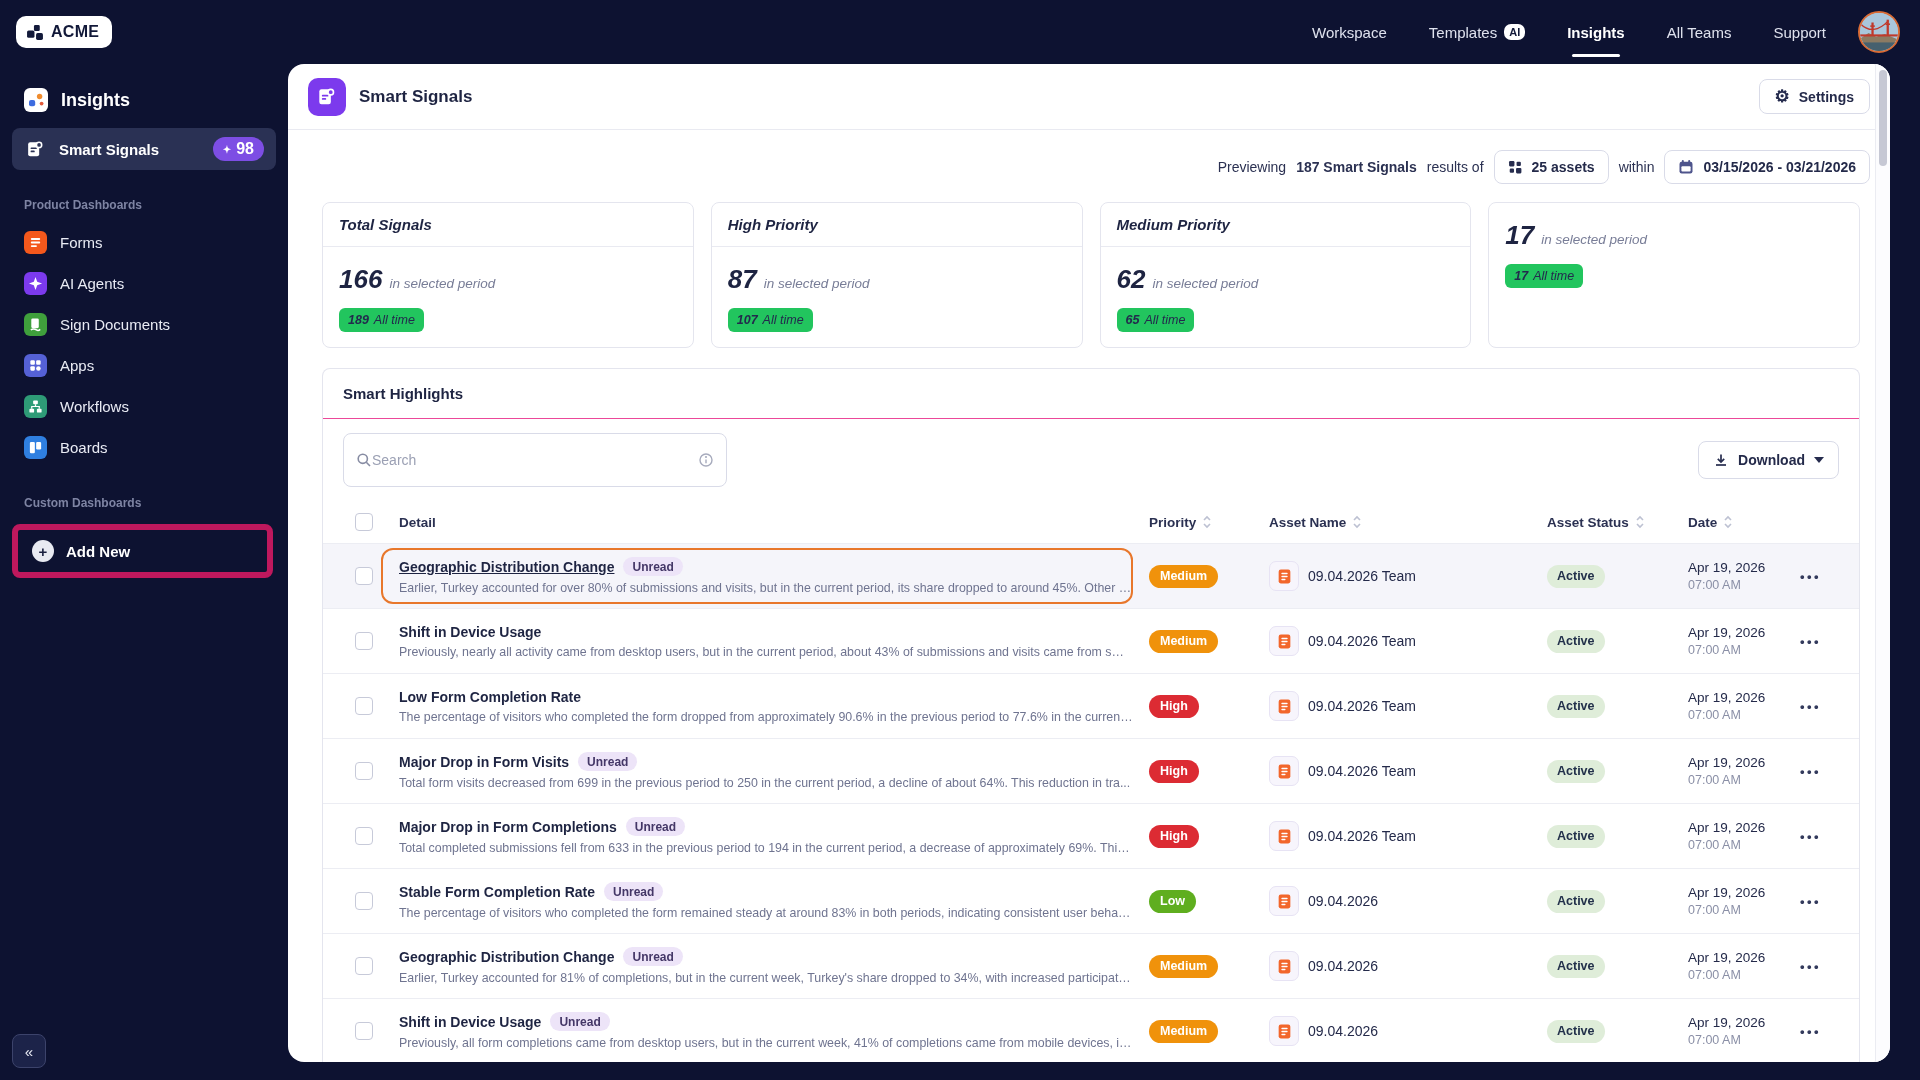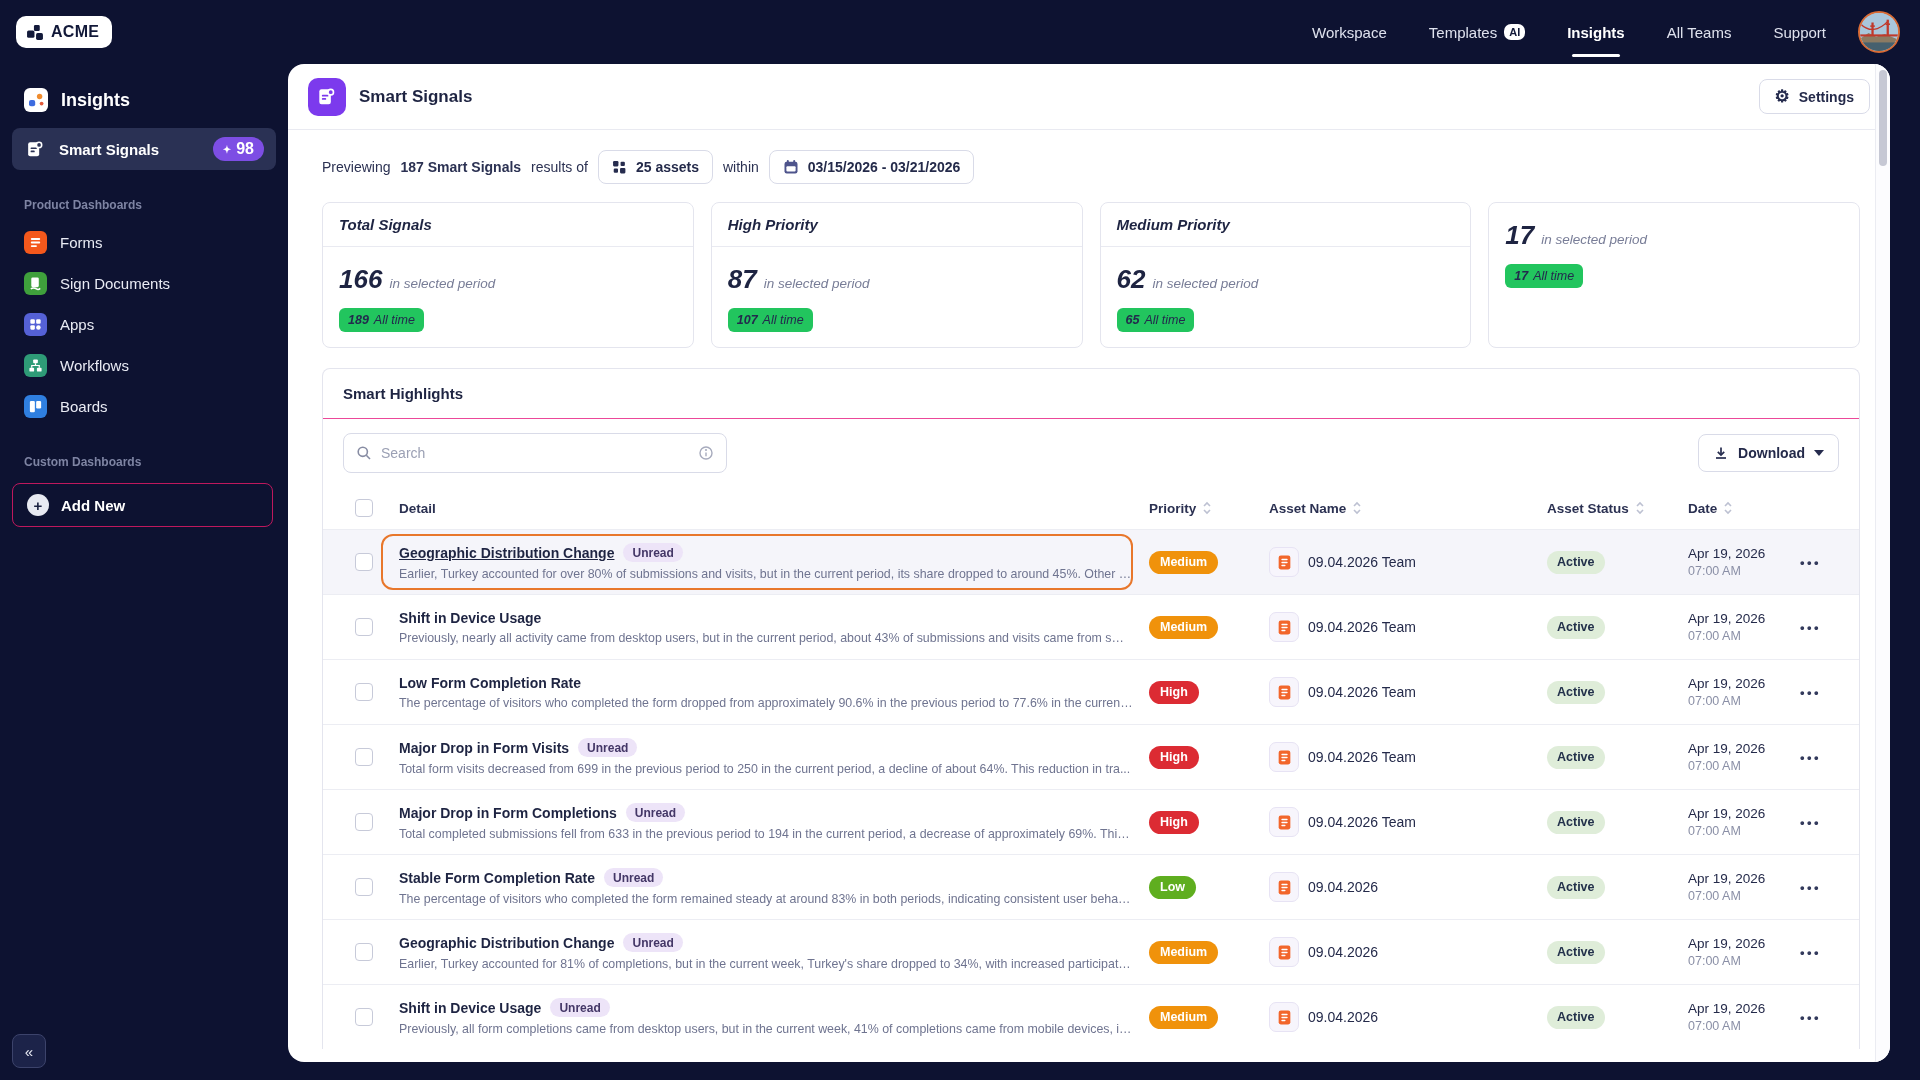--- a/index.html
+++ b/index.html
@@ -25,57 +25,57 @@
   
   .sidebar { width:288px; flex:none; position:relative; color:#fff; }
   .sb-title { margin:24px 24px 16px; display:flex; align-items:center; gap:13px; font-size:18px; font-weight:700; }
   .sb-active { margin:10px 12px 0; background:#2A3154; border-radius:8px; padding:9px 12px; display:flex; align-items:center; gap:12px; cursor:pointer; }
   .sb-active .sb-label { flex:1; font-size:15px; font-weight:600; }
   .count-badge { background:#7D4EE4; border-radius:999px; padding:3px 10px; font-size:16px; font-weight:700; display:flex; align-items:center; gap:5px; }
   .count-badge::before { content:"✦"; font-size:10px; }
   .section-label { margin:28px 24px 10px; font-size:12px; font-weight:700; color:#7E84A3; }
   .sb-item { padding:9px 24px; display:flex; align-items:center; gap:13px; font-size:15px; color:#E9EBF4; cursor:pointer; }
   .icon-box { width:23px; height:23px; border-radius:6px; display:flex; align-items:center; justify-content:center; flex:none; }
-  .add-new { margin:14px 12px 0; width:calc(100% - 27px); border:1px solid #be185d; border-radius:8px; background:transparent;
+  .add-new { margin:14px 12px 0; width:calc(100% - 27px); border:6px solid #be185d; border-radius:8px; background:transparent;
      padding:10px 14px; display:flex; align-items:center; gap:12px; color:#fff; font-size:15px; font-weight:600; cursor:pointer;
      font-family:inherit; }
   .plus-circle { width:22px; height:22px; border-radius:50%; background:#E8EAF2; color:#1A2040; display:flex; align-items:center; justify-content:center; font-size:15px; font-weight:700; }
   .plus-circle::before { content:"+"; }
   .collapse-btn { position:absolute; left:12px; bottom:12px; width:34px; height:34px; border-radius:8px; background:#1C2349;
      border:1px solid #3C436B; color:#E9EBF4; font-size:15px; cursor:pointer; font-family:inherit; }
 
   
   .main-wrap { flex:1; padding:0 30px 18px 0; }
   .panel { width:100%; height:100%; background:#fff; border-radius:16px; position:relative; overflow:hidden; }
 
   .panel-header { height:66px; display:flex; align-items:center; gap:13px; padding:0 20px; border-bottom:1px solid #E9EAF1; }
   .hdr-icon { width:38px; height:38px; border-radius:10px; background:#7C3AED; display:flex; align-items:center; justify-content:center; }
   .hdr-title { flex:1; font-size:17px; font-weight:700; color:#1E2442; }
   .settings-btn { display:flex; align-items:center; gap:9px; border:1px solid #D9DBE8; border-radius:8px; padding:8px 15px;
      background:#fff; font-size:14px; font-weight:600; color:#242A4A; cursor:pointer; font-family:inherit; }
   .gear { font-size:17px; line-height:1; color:#262C4E; }
 
-  .preview-row { margin:20px 20px 0 34px; display:flex; align-items:center; gap:10px; font-size:14px; color:#2B3152; }
+  .preview-row { margin:20px 20px 0 34px; display:flex; align-items:center; gap:10px; font-size:14px; color:#2B3152;justify-content:flex-end; }
   .preview-row b { font-weight:700; }
   .chip { display:flex; align-items:center; gap:9px; border:1px solid #D9DBE8; border-radius:8px; padding:8px 13px;
      font-size:14px; font-weight:600; color:#242A4A; background:#fff; cursor:pointer; }
 
   .stats-row { margin:18px 30px 0 34px; display:flex; gap:17px;font-style:italic; }
   .stat-card { flex:1; border:1px solid #E4E5EE; border-radius:8px; background:#fff; }
   .stat-head { padding:13px 16px; border-bottom:1px solid #E9EAF1; font-size:15px; font-weight:700; color:#1E2442; }
   .stat-body { padding:17px 16px 15px; }
   .stat-value { font-size:26px; font-weight:800; color:#1E2442; }
   .stat-caption { font-size:13.5px; color:#787D97; margin-left:7px; }
   .alltime-pill { margin-top:13px; display:inline-flex; gap:5px; background:#22c55e; border-radius:6px; padding:5px 9px; font-size:12.5px; color:#232A4D; }
   .at-value { font-weight:700; }
 
   .highlights { margin:20px 30px 0 34px; border:1px solid #E4E5EE; border-radius:8px 8px 0 0; border-bottom:none; background:#fff; }
   .hl-title-row { padding:16px 20px; font-size:15px; font-weight:700; color:#1E2442; border-bottom:1px solid #ec4899; }
   .hl-controls { padding:14px 20px 8px; display:flex; align-items:center; justify-content:space-between; }
-  .search-box { width:384px; height:40px; border:1px solid #D9DBE8; border-radius:8px; display:flex; align-items:center; gap:9px; padding:0 12px; background:#fff; }
+  .search-box { width:384px; height:54px; border:1px solid #D9DBE8; border-radius:8px; display:flex; align-items:center; padding:0 12px; background:#fff; }
   .search-box input { flex:1; border:none; outline:none; font-size:14px; color:#2B3152; font-family:inherit; background:transparent; }
   .search-box input::placeholder { color:#9BA0B4; }
   .download-btn { display:flex; align-items:center; gap:9px; border:1px solid #D9DBE8; border-radius:8px; padding:10px 14px;
      background:#fff; font-size:14px; font-weight:600; color:#242A4A; cursor:pointer; font-family:inherit; }
 
   .grid-cols { display:grid; grid-template-columns:60px 750px 120px 278px 141px 112px 1fr; align-items:center; padding:0 16px; }
   .tbl-header { margin-top:6px; height:42px; font-size:13.5px; font-weight:600; color:#2B3152; }
   .th { display:flex; align-items:center; gap:6px; }
   .checkbox { width:18px; height:18px; border:1.5px solid #C7CAD9; border-radius:4px; background:#fff; margin-left:16px; cursor:pointer; }
 
@@ -186,20 +186,28 @@
     <span class="icon-box" style="background: rgb(244, 88, 28);">
             <svg width="15" height="15" viewBox="0 0 16 16">
               <rect x="3" y="3.2" width="10" height="2" rx="1" fill="#fff"></rect>
               <rect x="3" y="7" width="10" height="2" rx="1" fill="#fff"></rect>
               <rect x="3" y="10.8" width="6.5" height="2" rx="1" fill="#fff"></rect>
             </svg>
           </span>
     <span class="sb-label">Forms</span>
   </div>
 
+  <div class="sb-item">
+    <span class="icon-box" style="background: rgb(124, 58, 237);">
+            <svg width="15" height="15" viewBox="0 0 16 16">
+              <path d="M8 1 L9.8 6.2 L15 8 L9.8 9.8 L8 15 L6.2 9.8 L1 8 L6.2 6.2 Z" fill="#fff"></path>
+            </svg>
+          </span>
+    <span class="sb-label">AI Agents</span>
+  </div>
 
   <div class="sb-item">
     <span class="icon-box" style="background: rgb(63, 160, 60);">
             <svg width="15" height="15" viewBox="0 0 16 16">
               <rect x="3.5" y="1.5" width="8" height="10.5" rx="1.5" fill="#fff"></rect>
               <path d="M3 13.8 q3 -2.2 6 0 q2 1.4 4 -0.6" stroke="#fff" stroke-width="1.6" fill="none"></path>
             </svg>
           </span>
     <span class="sb-label">Sign Documents</span>
   </div>

